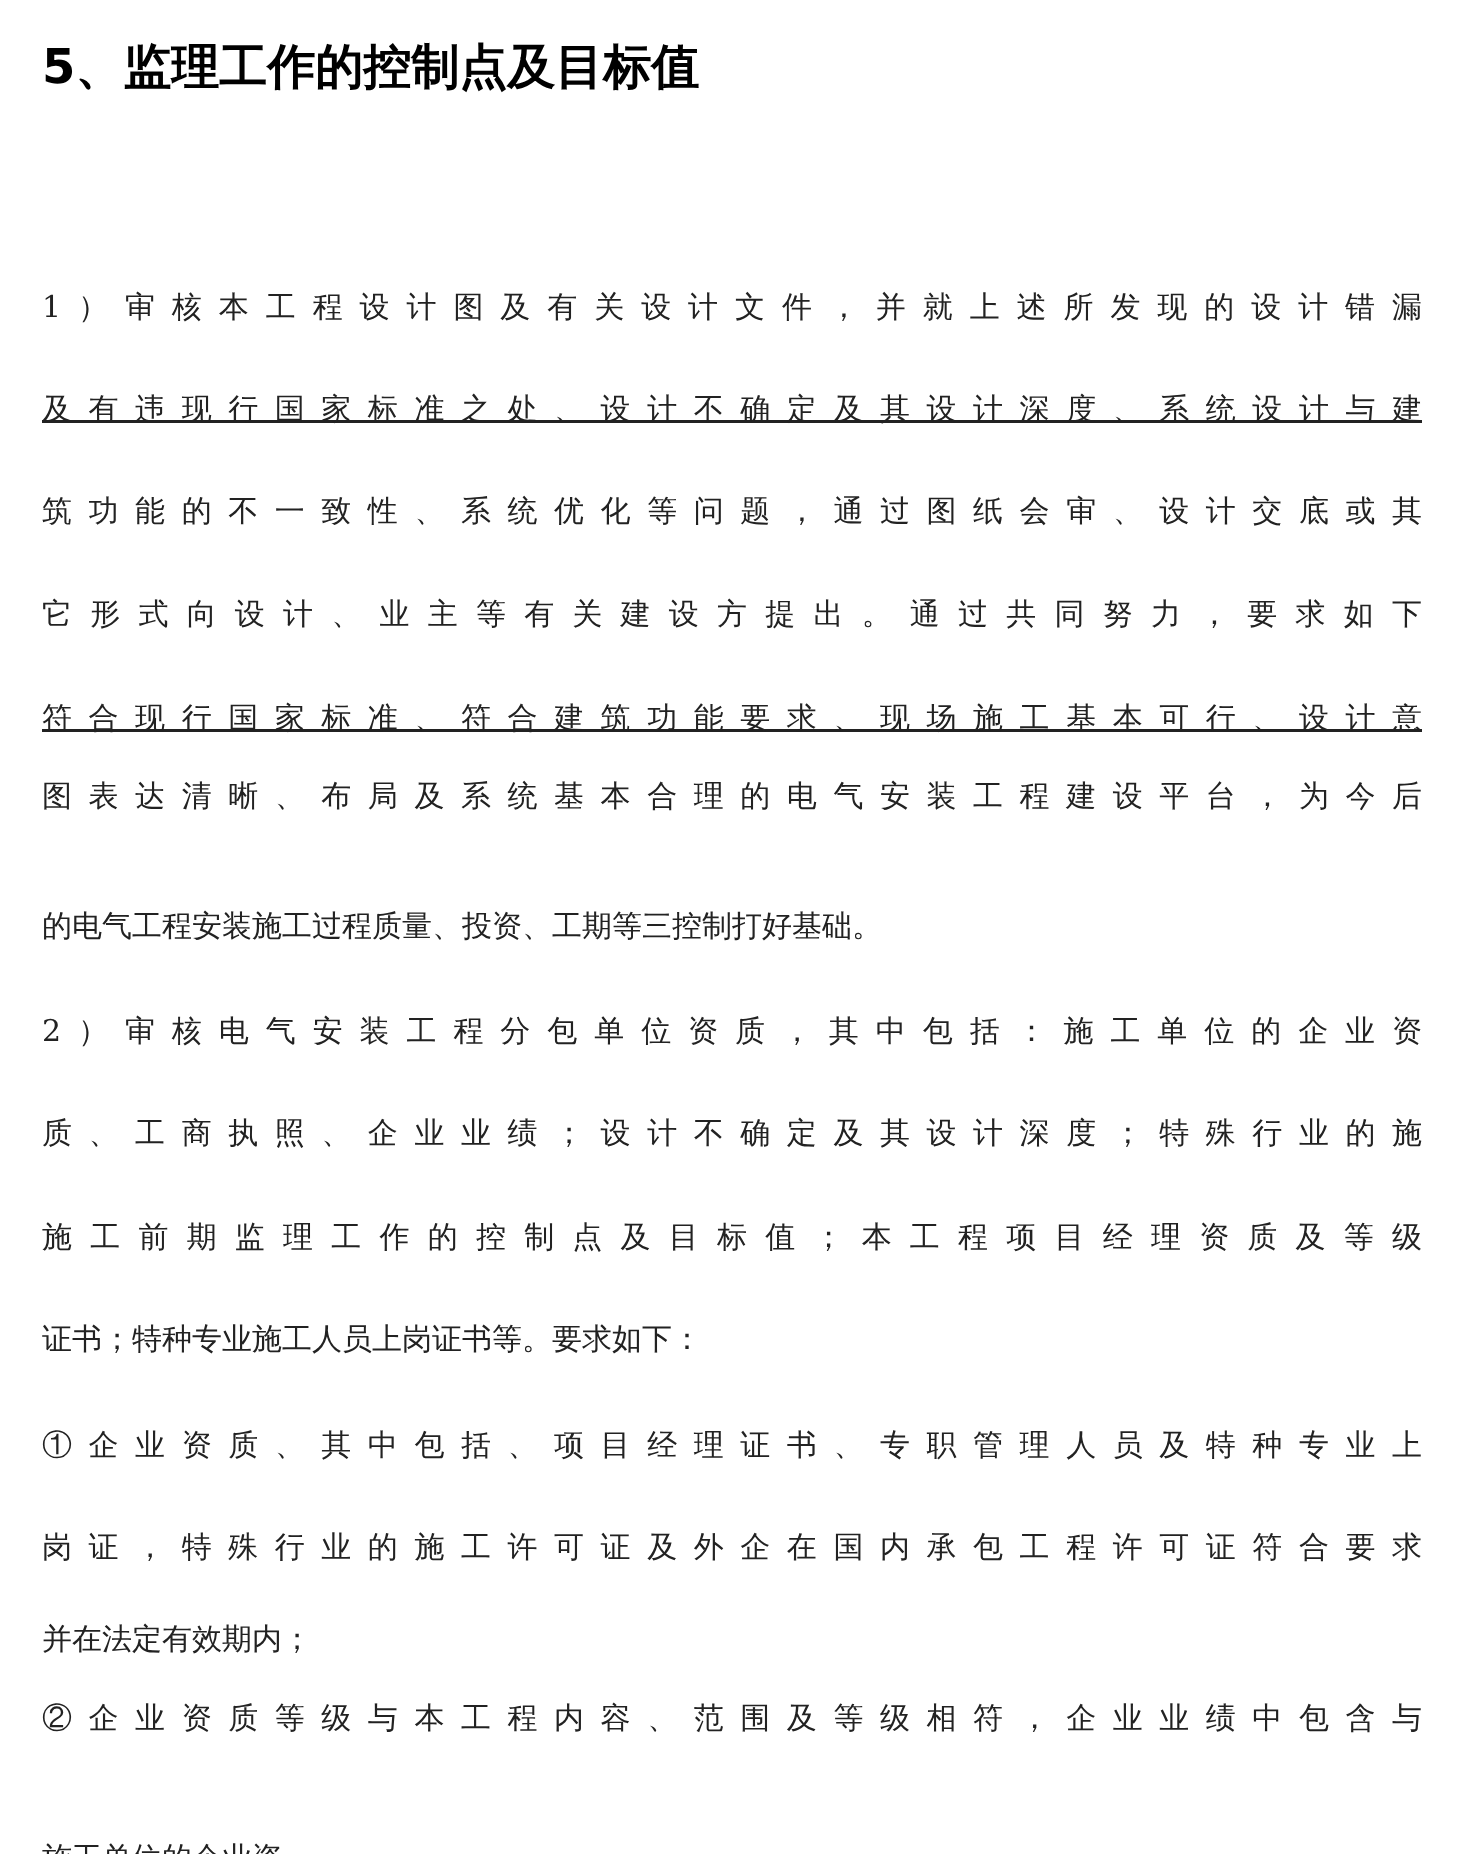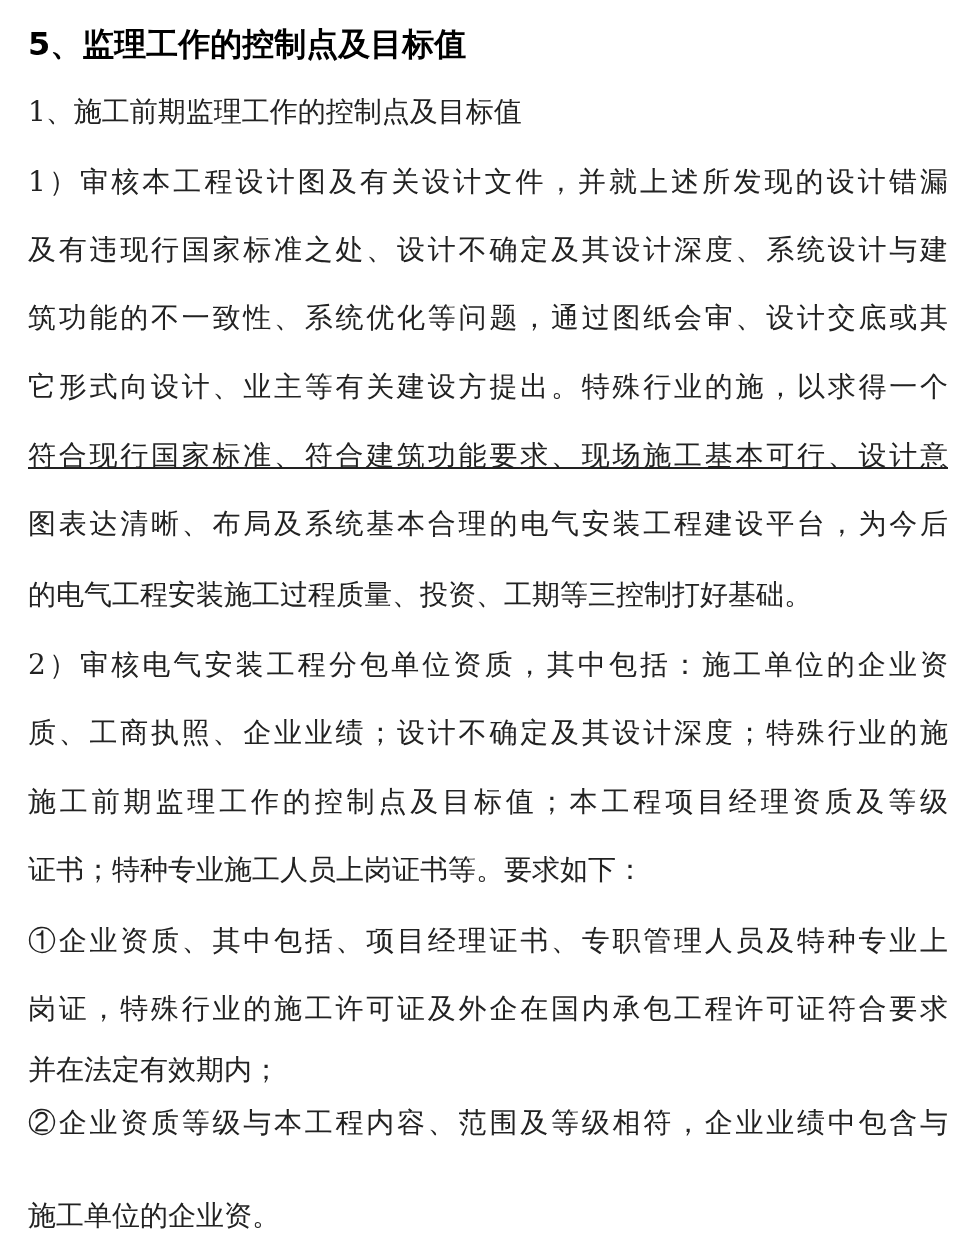--- a/index.html
+++ b/index.html
@@ -41,47 +41,47 @@
       font-size: 28px;
       line-height: 40px;
       color: #222;
       white-space: nowrap;
     }
     .line {
       position: absolute;
       left: 28px;
       width: 920px;
       font-family: "DejaVu Serif", serif;
-      font-size: 28px;
+      font-size: 20px;
       line-height: 40px;
       color: #222;
       white-space: nowrap;
       text-align: justify;
       text-align-last: justify;
+      margin-top: 22px;
     }
     .line.last {
       text-align-last: left;
     }
   </style>
 </head>
 <body>
 
 <div class="page">
 
   <div class="heading">5、监理工作的控制点及目标值</div>
 
-  <div class="subheading">1、施工前期监理工作的控制点及目标值</div>
 
   <div>
     <div class="line" style="top:162px;">1）审核本工程设计图及有关设计文件，并就上述所发现的设计错漏</div>
-    <div class="line" style="top:230px;">及有违现行国家标准之处、设计不确定及其设计深度、系统设计与建</div>
+    <div class="line" style="top:230px;text-decoration:underline;">及有违现行国家标准之处、设计不确定及其设计深度、系统设计与建</div>
     <div class="line" style="top:298px;">筑功能的不一致性、系统优化等问题，通过图纸会审、设计交底或其</div>
-    <div class="line" style="top:367px;">它形式向设计、业主等有关建设方提出。特殊行业的施，以求得一个</div>
+    <div class="line" style="top:367px;">它形式向设计、业主等有关建设方提出。通过共同努力，要求如下</div>
     <div class="line" style="top:436px;text-decoration:underline;">符合现行国家标准、符合建筑功能要求、现场施工基本可行、设计意</div>
-    <div class="line" style="top:504px;">图表达清晰、布局及系统基本合理的电气安装工程建设平台，为今后</div>
+    <div class="line" style="top:488px;">图表达清晰、布局及系统基本合理的电气安装工程建设平台，为今后</div>
     <div class="line last" style="top:575px;">的电气工程安装施工过程质量、投资、工期等三控制打好基础。</div>
   </div>
 
   <div>
     <div class="line" style="top:645px;">2）审核电气安装工程分包单位资质，其中包括：施工单位的企业资</div>
     <div class="line" style="top:713px;">质、工商执照、企业业绩；设计不确定及其设计深度；特殊行业的施</div>
     <div class="line" style="top:782px;">施工前期监理工作的控制点及目标值；本工程项目经理资质及等级</div>
     <div class="line last" style="top:850px;">证书；特种专业施工人员上岗证书等。要求如下：</div>
   </div>
 

